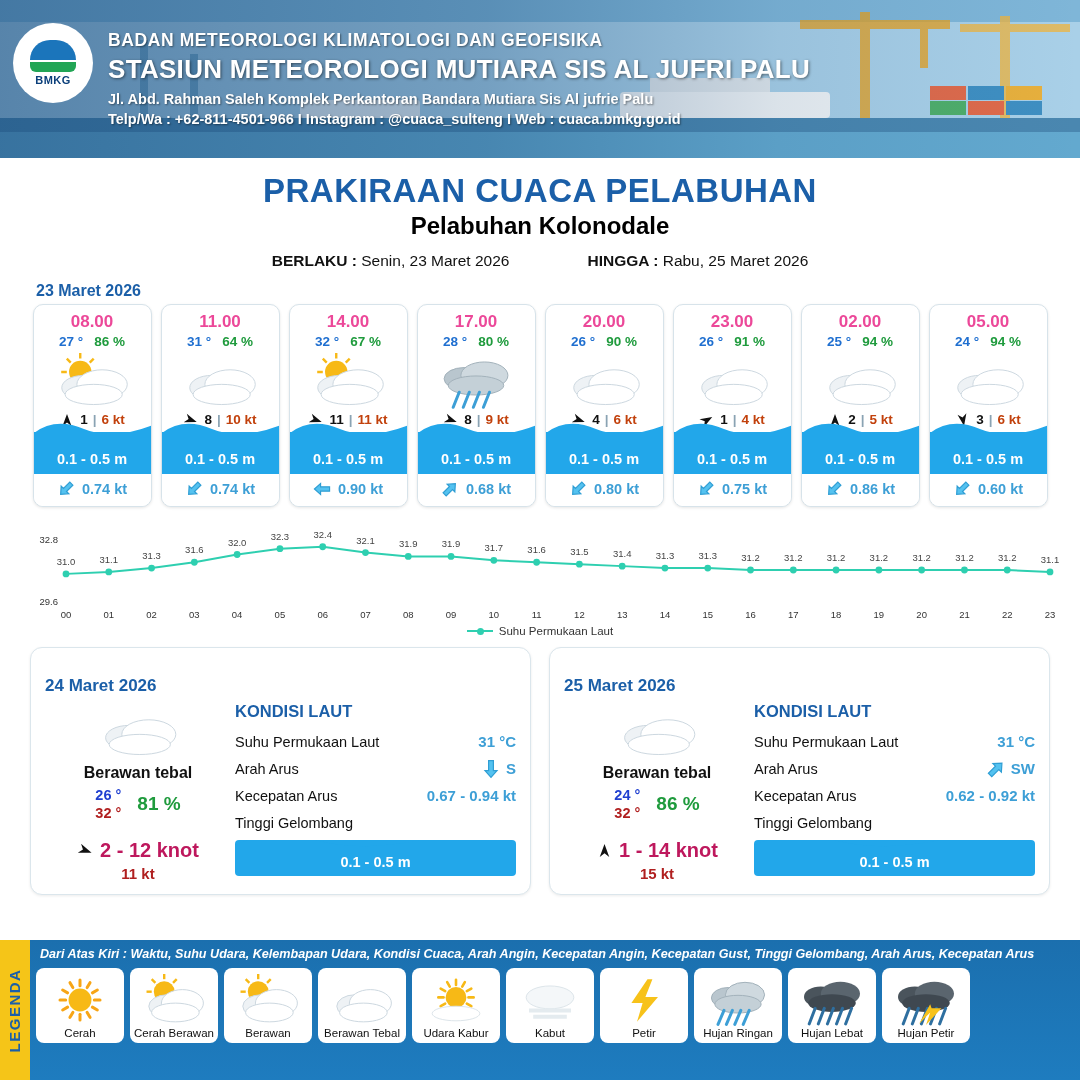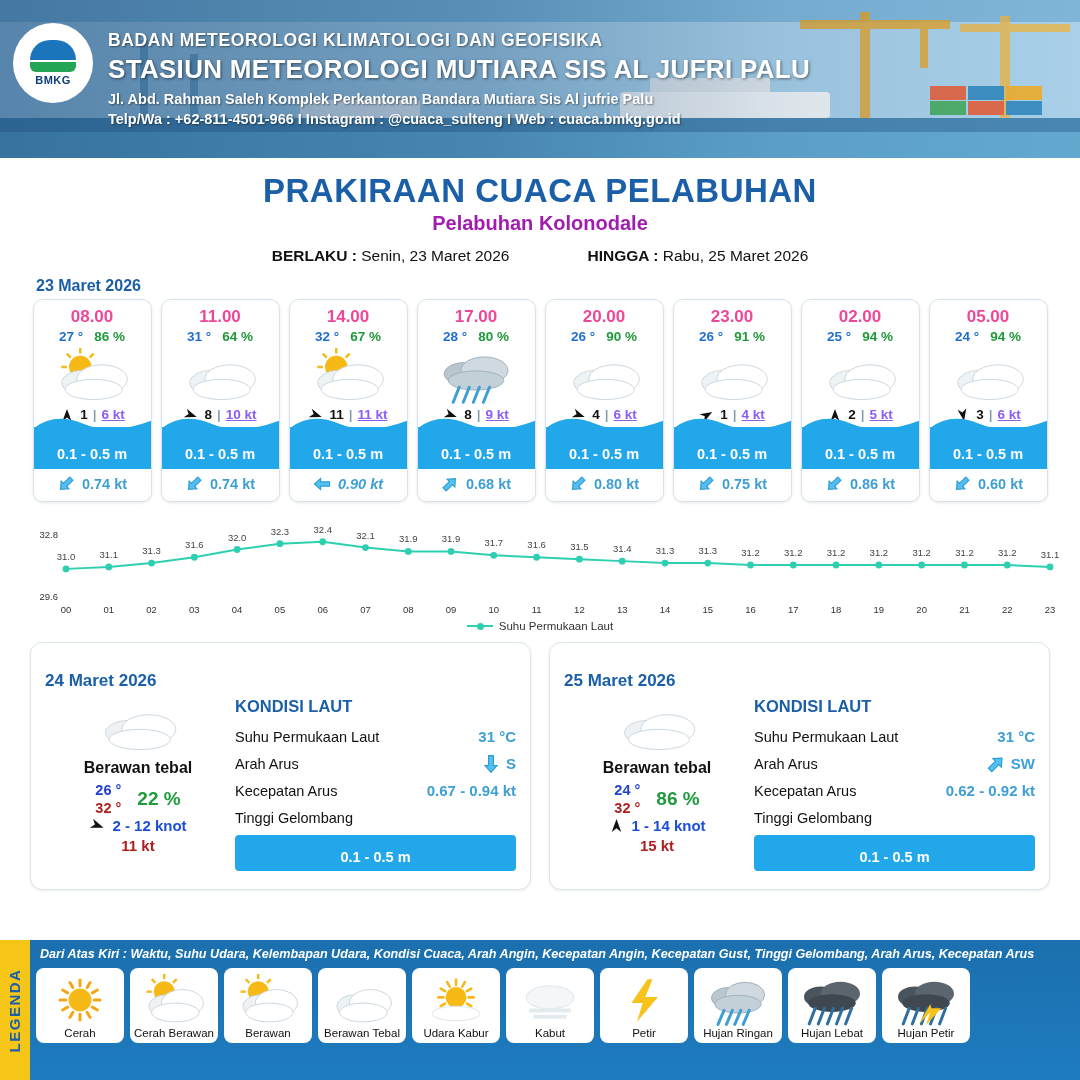--- a/index.html
+++ b/index.html
@@ -43,21 +43,21 @@
   .hdr-l2 { font-size:26px; font-weight:bold; letter-spacing:.3px; margin-top:3px; text-shadow:1px 1px 3px rgba(0,0,0,.5); }
   .hdr-l3 { font-size:14.5px; font-weight:bold; margin-top:6px; text-shadow:1px 1px 2px rgba(0,0,0,.45); }
   .hdr-l4 { font-size:14.5px; font-weight:bold; margin-top:4px; text-shadow:1px 1px 2px rgba(0,0,0,.45); }
 
   
   .title-wrap { text-align:center; padding-top:14px; }
   .title-main {
     font-size:33px; font-weight:bold; color:#1b5fa8; letter-spacing:.5px;
   }
   .title-sub {
-    font-size:20px; font-weight:bold; color:#a21caf; margin-top:2px;
+    font-size:24px; font-weight:bold; color:#000000; margin-top:2px;
   }
   .valid-row {
     display:flex; justify-content:center; gap:78px; margin-top:12px;
     font-size:15.5px; color:#111;
   }
   .valid-row b { color:#111; }
 
   
   .date-label {
     margin:12px 12px 4px 36px; font-size:16px; font-weight:bold; color:#1b5fa8;
@@ -81,21 +81,21 @@
   .c-temp { color:#1f6fd0; }
   .c-hum { color:#1f9b3d; }
   .c-icon { height:58px; display:flex; align-items:center; justify-content:center; }
   .c-wind {
     display:flex; align-items:center; justify-content:center; gap:5px;
     font-size:13.5px; font-weight:bold; padding:2px 0 4px;
   }
   .c-wind .arrow { font-size:15px; color:#111; line-height:1; }
   .c-wind .spd { color:#111; }
   .c-wind .sep { color:#8aa3b3; }
-  .c-wind .gust { color:#8b5cf6;text-decoration:underline; }
+  .c-wind .gust { color:#c2410c; }
   .c-wave {
     background:#22a7ea; position:relative; padding-top:16px;
   }
   .wave-top {
     position:absolute; top:-10px; left:0; width:100%; height:20px; overflow:hidden;
   }
   .c-wave-val {
     text-align:center; font-size:14.5px; font-weight:bold; color:#ffffff; padding:3px 0 7px;
   }
   .c-curr {
@@ -123,21 +123,21 @@
   .p-date { font-size:17px; font-weight:bold; color:#1b5fa8; }
   .p-body { display:flex; margin-top:6px; }
   .p-left { width:186px; text-align:center; }
   .p-icon { height:58px; display:flex;align-items:center;justify-content:center; }
   .p-cond { font-size:16px; font-weight:bold; color:#111; margin-top:4px; }
   .p-temps { display:flex; align-items:center; justify-content:center; gap:16px; margin-top:4px;}
   .p-tcol { text-align:left; font-size:14.5px; font-weight:bold; line-height:1.25; }
   .p-tmin { color:#1f3fd0; }
   .p-tmax { color:#b01f1f; }
   .p-hum { font-size:19px; font-weight:bold; color:#1f9b3d; }
-  .p-wind { margin-top:0; font-size:15px; font-weight:bold; color:#1d4ed8; display:flex;align-items:center;justify-content:center;gap:6px;}
+  .p-wind { margin-top:17px; font-size:20px; font-weight:bold; color:#be185d; display:flex;align-items:center;justify-content:center;gap:6px;}
   .p-gust { margin-top:3px; font-size:15px; font-weight:bold; color:#b01f1f; }
   .p-right { flex:1; padding-left:4px; }
   .p-rt-title { font-size:16.5px; font-weight:bold; color:#1b5fa8; margin-bottom:7px;}
   .p-row { display:flex; align-items:center; justify-content:space-between; font-size:14.5px; color:#111; min-height:27px;}
   .p-row .val { color:#3d9fd6; font-weight:bold; font-size:15px; }
   .p-wavebox {
     margin-top:4px; background:#22a7ea; border-radius:4px;
     color:#fff; font-weight:bold; font-size:14.5px; text-align:center;
     padding:14px 10px 6px; position:relative; overflow:hidden;
   }
@@ -378,21 +378,21 @@
       <span class="gust">11 kt</span>
     </div>
     <div class="c-wave">
       <div class="wave-top">
           <svg width="119" height="20" style="position:absolute;top:-1px;left:0">
     <path d="M0 12 Q 21.419999999999998 -4 49.98 8 T 119 4 L 119 20 L 0 20 Z" fill="#22a7ea"></path>
   </svg>
         </div>
       <div class="c-wave-val">0.1 - 0.5 m</div>
     </div>
-    <div class="c-curr" style="line-height: 1; font-style: italic;">
+    <div class="c-curr" style="line-height: 1;">
       <span>
           <svg width="18" height="18" style="transform:rotate(270deg)">
     <g fill="#54c2f0" stroke="#2f9ed4" stroke-width="1.2">
       <polygon points="9,1.44 14.4,7.56 11.16,7.56 11.16,16.560000000000002 6.84,16.560000000000002 6.84,7.56 3.6,7.56"></polygon>
     </g>
   </svg>
         </span>
       <span>0.90 kt</span>
     </div>
     </div>
@@ -724,21 +724,21 @@
       <ellipse cx="46.800000000000004" cy="41.44" rx="30.6" ry="10.08" fill="#ffffff" stroke="#cdd8e0" stroke-width="1"></ellipse>
     </g>
   </svg>
           </div>
         <div class="p-cond">Berawan tebal</div>
         <div class="p-temps">
           <div class="p-tcol">
             <div class="p-tmin">26 °</div>
             <div class="p-tmax">32 °</div>
           </div>
-          <div class="p-hum">22 %</div>
+          <div class="p-hum">81 %</div>
         </div>
         <div class="p-wind">
           <span>
               <svg width="17" height="17" style="transform:rotate(200deg)">
     <polygon points="2.04,8.5 14.96,3.74 11.22,8.5 14.96,13.26" fill="#111"></polygon>
   </svg>
             </span>
           <span>2  - 12 knot</span>
         </div>
         <div class="p-gust">11 kt</div>

